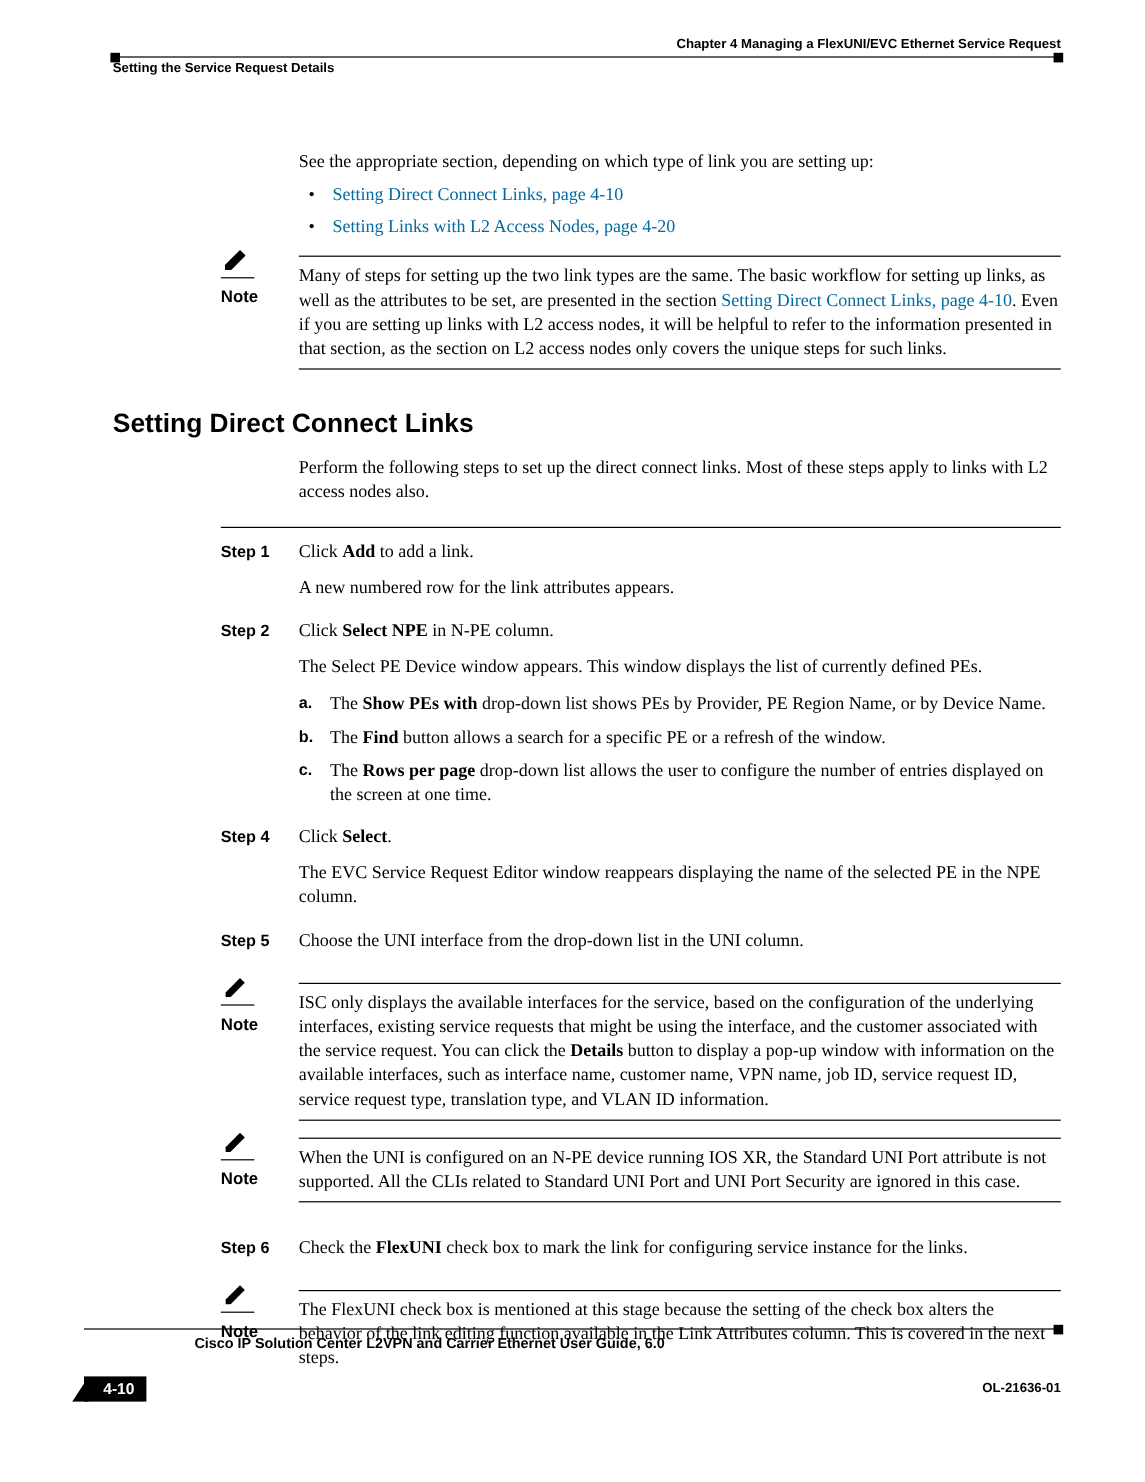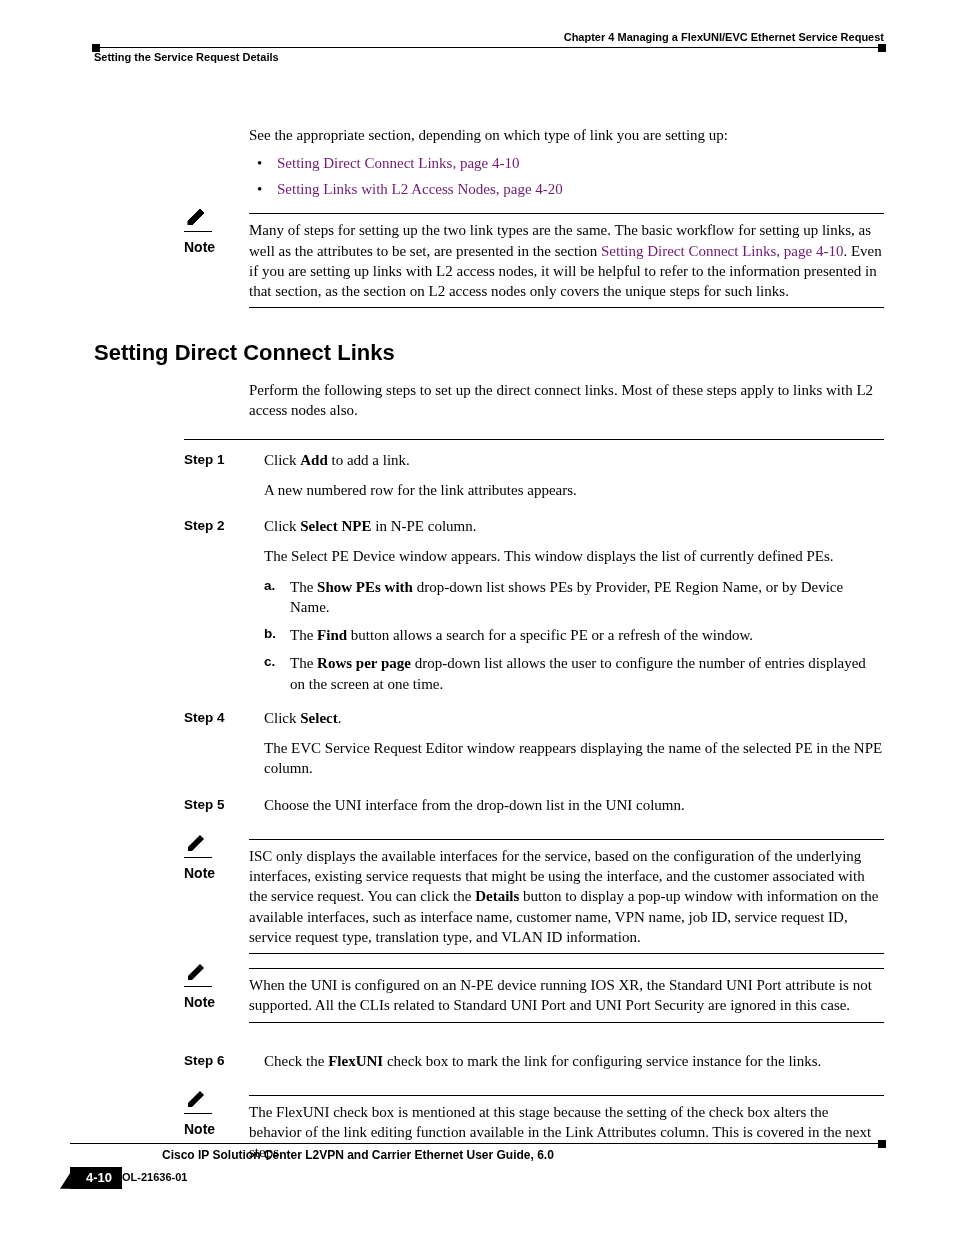--- a/index.html
+++ b/index.html
@@ -23,21 +23,21 @@
   .hr-top { border-top: 1.5px solid #000; position: relative; }
   .hr-top .dot { position:absolute; width:8px; height:8px; background:#000; top:-4px; }
   .hr-top .dot.r { right:-2px; }
   .hr-top .dot.l { left:-2px; }
 
   .body-indent { margin-left: 155px; }
   p { margin: 0 0 8px 0; }
   ul.bullets { list-style: none; padding: 0; margin: 6px 0 14px 0; }
   ul.bullets li { position: relative; padding-left: 28px; margin-bottom: 6px; }
   ul.bullets li::before { content: "•"; position: absolute; left: 8px; top: 0; font-size: 15px; }
-  a.link { color: #701a75; text-decoration: none; }
+  a.link { color: #0369a1; text-decoration: none; }
 
   .note-block { display: flex; align-items: flex-start; margin: 14px 0 14px 90px; }
   .note-icon-col { width: 65px; flex-shrink: 0; }
   .note-icon {
     width: 28px; height: 18px;
     border-bottom: 1.5px solid #000;
     position: relative;
     margin-bottom: 0;
   }
   .note-icon svg { position: absolute; top: -6px; left: 2px; }
@@ -47,38 +47,38 @@
 
   h2.section-title {
     font-family: Arial, Helvetica, sans-serif;
     font-weight: bold;
     font-size: 22px;
     margin: 30px 0 12px 0;
   }
 
   .steps-rule { border-top: 1px solid #000; margin: 18px 0 10px 90px; }
 
-  .step-row { display: flex; margin: 6px 0 6px 90px; gap: 15px; }
+  .step-row { display: flex; margin: 6px 0 6px 90px; }
   .step-label { width: 65px; flex-shrink: 0; font-family: Arial, Helvetica, sans-serif; font-weight: bold; font-size: 13.5px; padding-top: 1px; }
   .step-body { flex: 1; }
   .step-body p { margin: 0 0 10px 0; }
   .sub-list { margin: 4px 0 8px 0; }
   .sub-item { display: flex; margin-bottom: 8px; }
   .sub-letter { width: 26px; flex-shrink: 0; font-family: Arial, Helvetica, sans-serif; font-weight: bold; font-size: 13.5px; }
   .sub-text { flex: 1; }
   b.sans { font-family: "Times New Roman", serif; font-weight: bold; text-align: center; }
 
   .footer {
     position: absolute;
     bottom: 28px; left: 70px; right: 70px;
   }
   .footer-line { border-top: 1.5px solid #000; position: relative; margin-bottom: 3px;}
   .footer-line .dot { position:absolute; width:8px; height:8px; background:#000; top:-4px; right:-2px; }
   .footer-title { font-family: Arial, Helvetica, sans-serif; font-weight: bold; font-size: 12px; margin-left: 92px; }
-  .footer-row { display: flex; justify-content: flex-start; align-items: center; margin-top: 4px; }
+  .footer-row { display: flex; justify-content: space-between; align-items: center; margin-top: 20px; }
   .page-badge {
     background: #000; color: #fff;
     font-family: Arial, Helvetica, sans-serif; font-weight: bold;
     font-size: 13px; padding: 2px 10px 2px 16px;
     position: relative;
   }
   .page-badge::before {
     content: ""; position: absolute; left: -10px; top: 0; bottom: 0;
     width: 14px; background: #000;
     clip-path: polygon(100% 0, 100% 100%, 0 100%);

